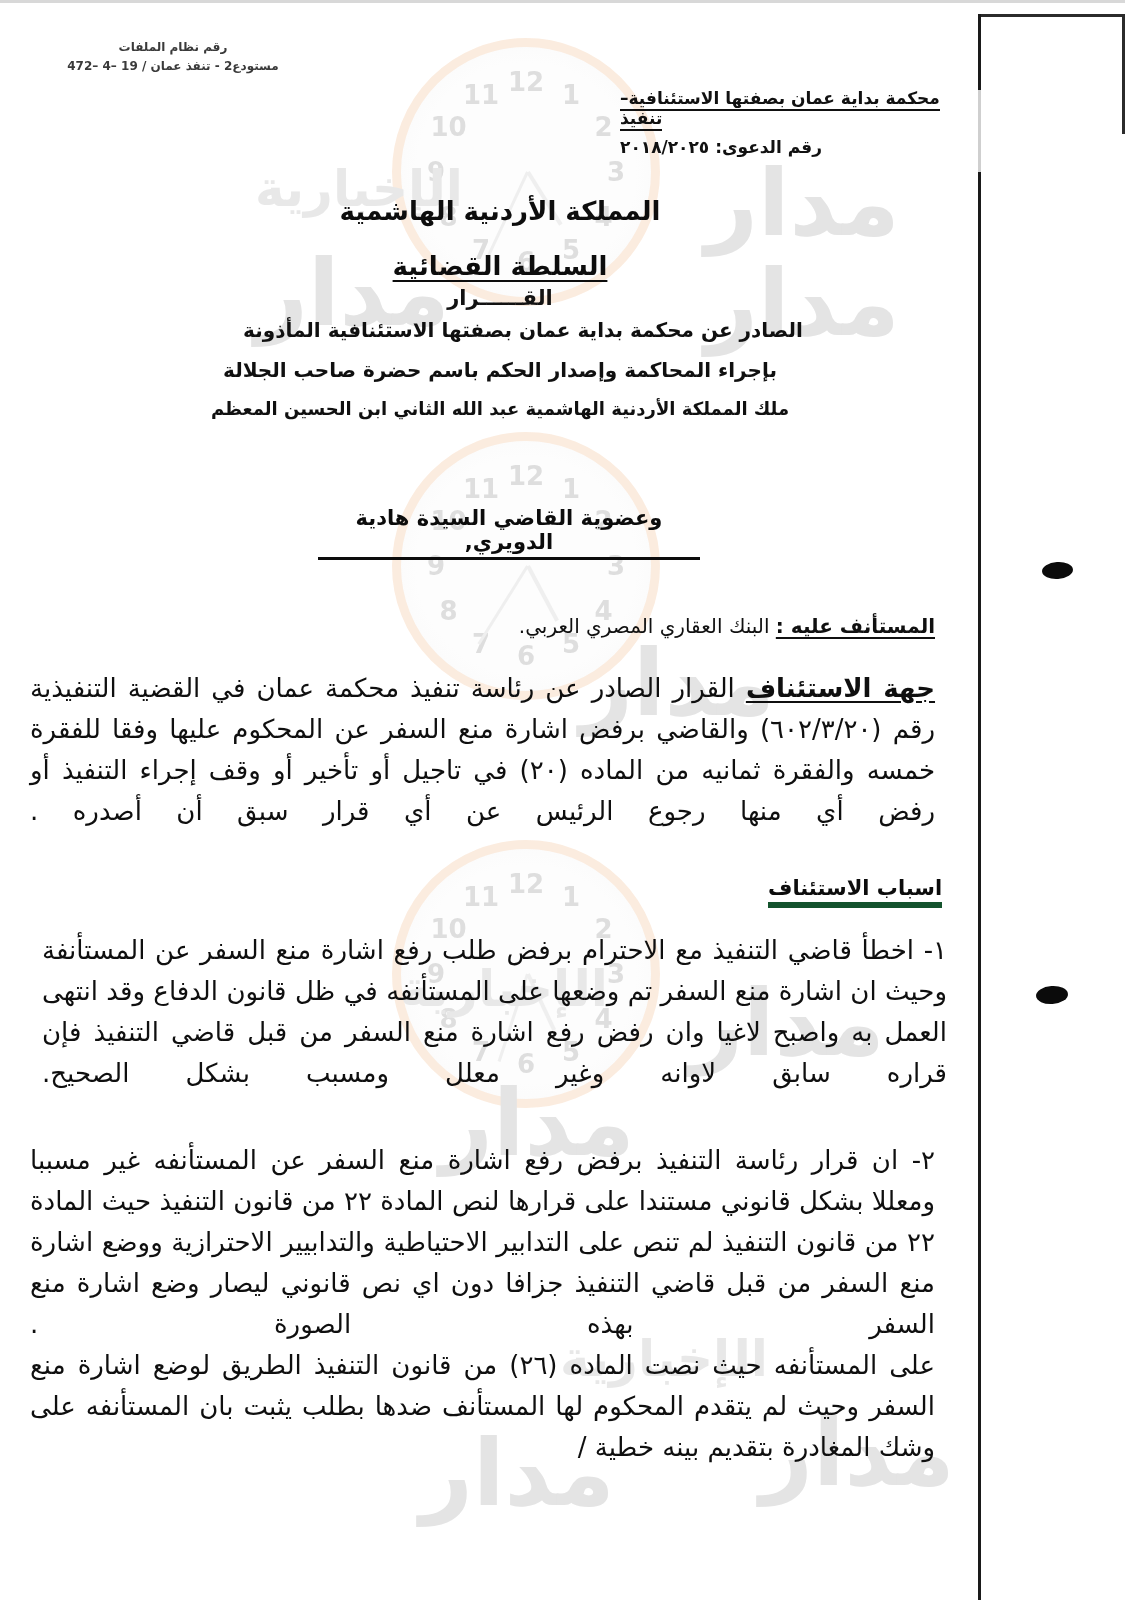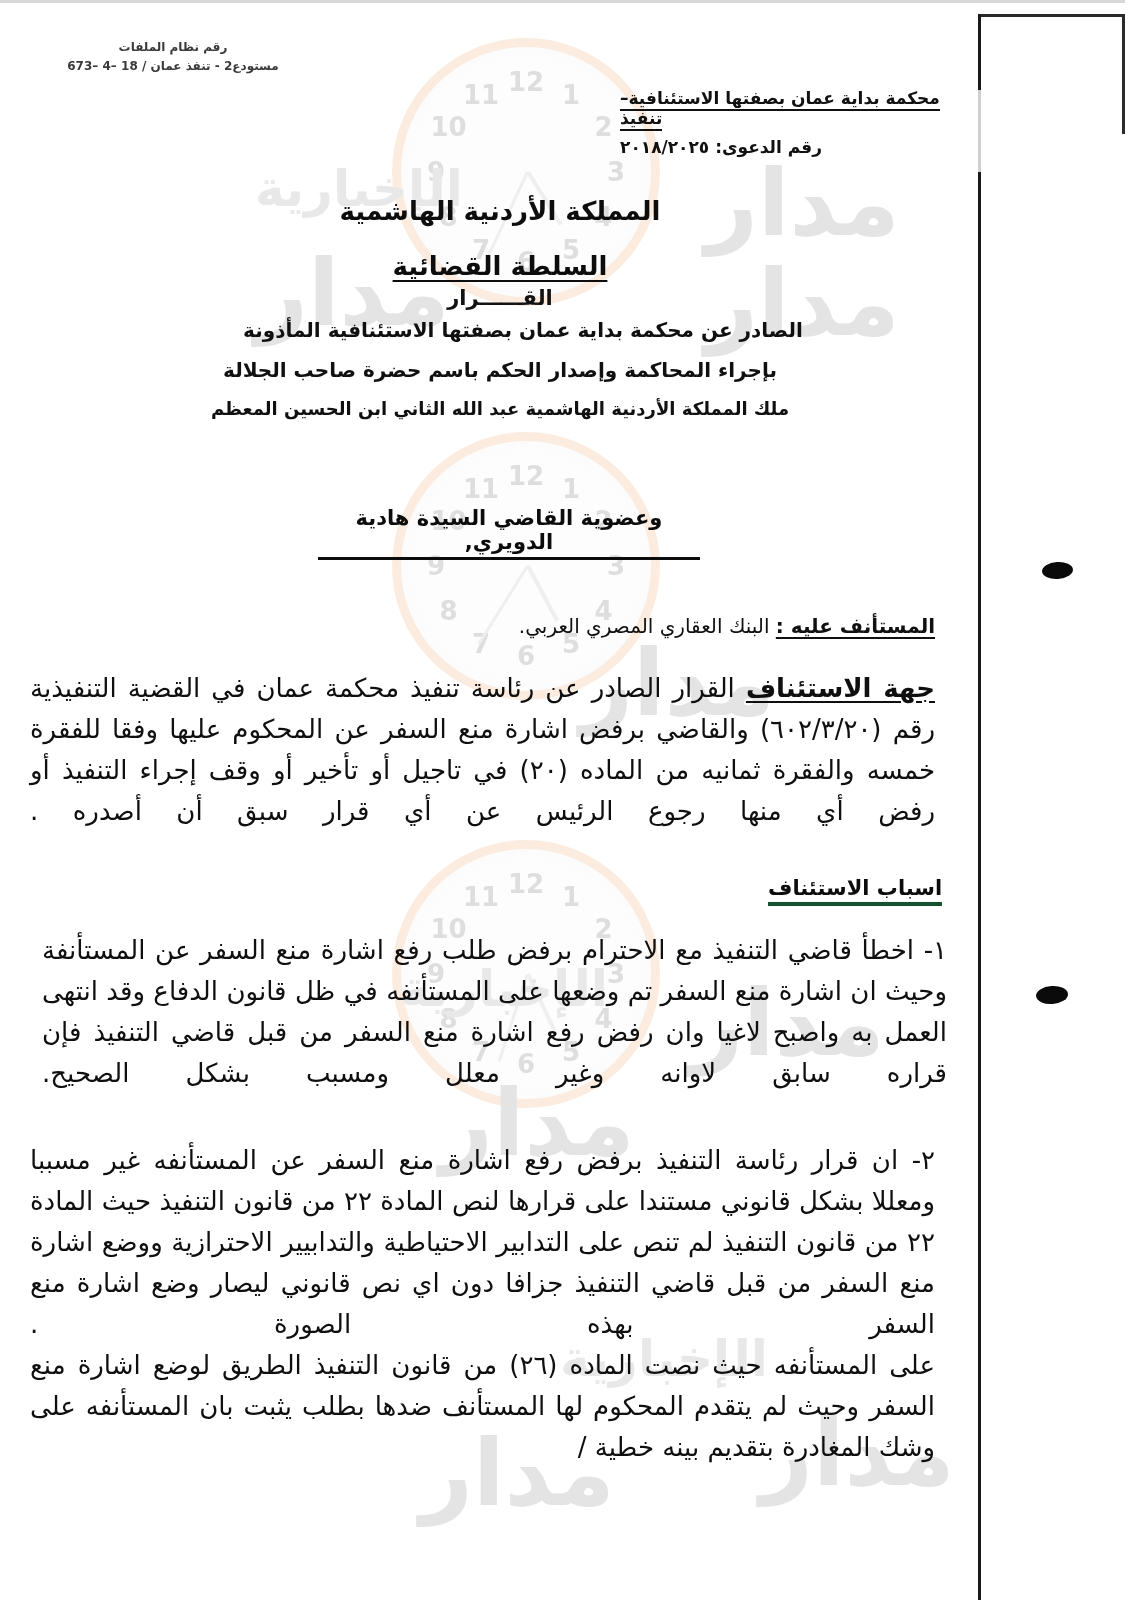--- a/index.html
+++ b/index.html
@@ -215,21 +215,21 @@
   .body-par .hdlbl {
     font-weight: 700;
     text-decoration: underline;
     text-underline-offset: 4px;
   }
   .sec-head {
     position: absolute;
     font-size: 21px;
     font-weight: 700;
     color: #0c0c0c;
-    border-bottom: 4px solid #14532d;
+    border-bottom: 6px solid #14532d;
     padding-bottom: 2px;
     text-align: center;
   }
 </style>
 </head>
 <body>
 
 <div id="page">
 
   <div class="scan-edge-top"></div>
@@ -305,21 +305,21 @@
 
     <div class="wm-text wm-akhbar" style="left:560px; top:1330px;">الإخبارية</div>
     <div class="wm-text wm-madar" style="left:420px; top:1420px;">مدار</div>
     <div class="wm-text wm-madar" style="left:760px; top:1400px;">مدار</div>
   </div>
 
   <div class="doc">
 
     <div class="blk stamp-num" style="left:48px; top:38px; width:250px;">
       <div>رقم نظام الملفات</div>
-      <div>مستودع2 - تنفذ عمان / 18 –4 –673</div>
+      <div>مستودع2 - تنفذ عمان / 19 –4 –472</div>
     </div>
 
     <div class="blk" style="left:620px; top:88px; width:340px;">
       <div class="hdr-right">
         <span class="u">محكمة بداية عمان بصفتها الاستئنافية– تنفيذ</span>
       </div>
       <div class="hdr-right" style="margin-top:9px;">
         <span>رقم الدعوى:</span>
         <span>٢٠١٨/٢٠٢٥</span>
       </div>

